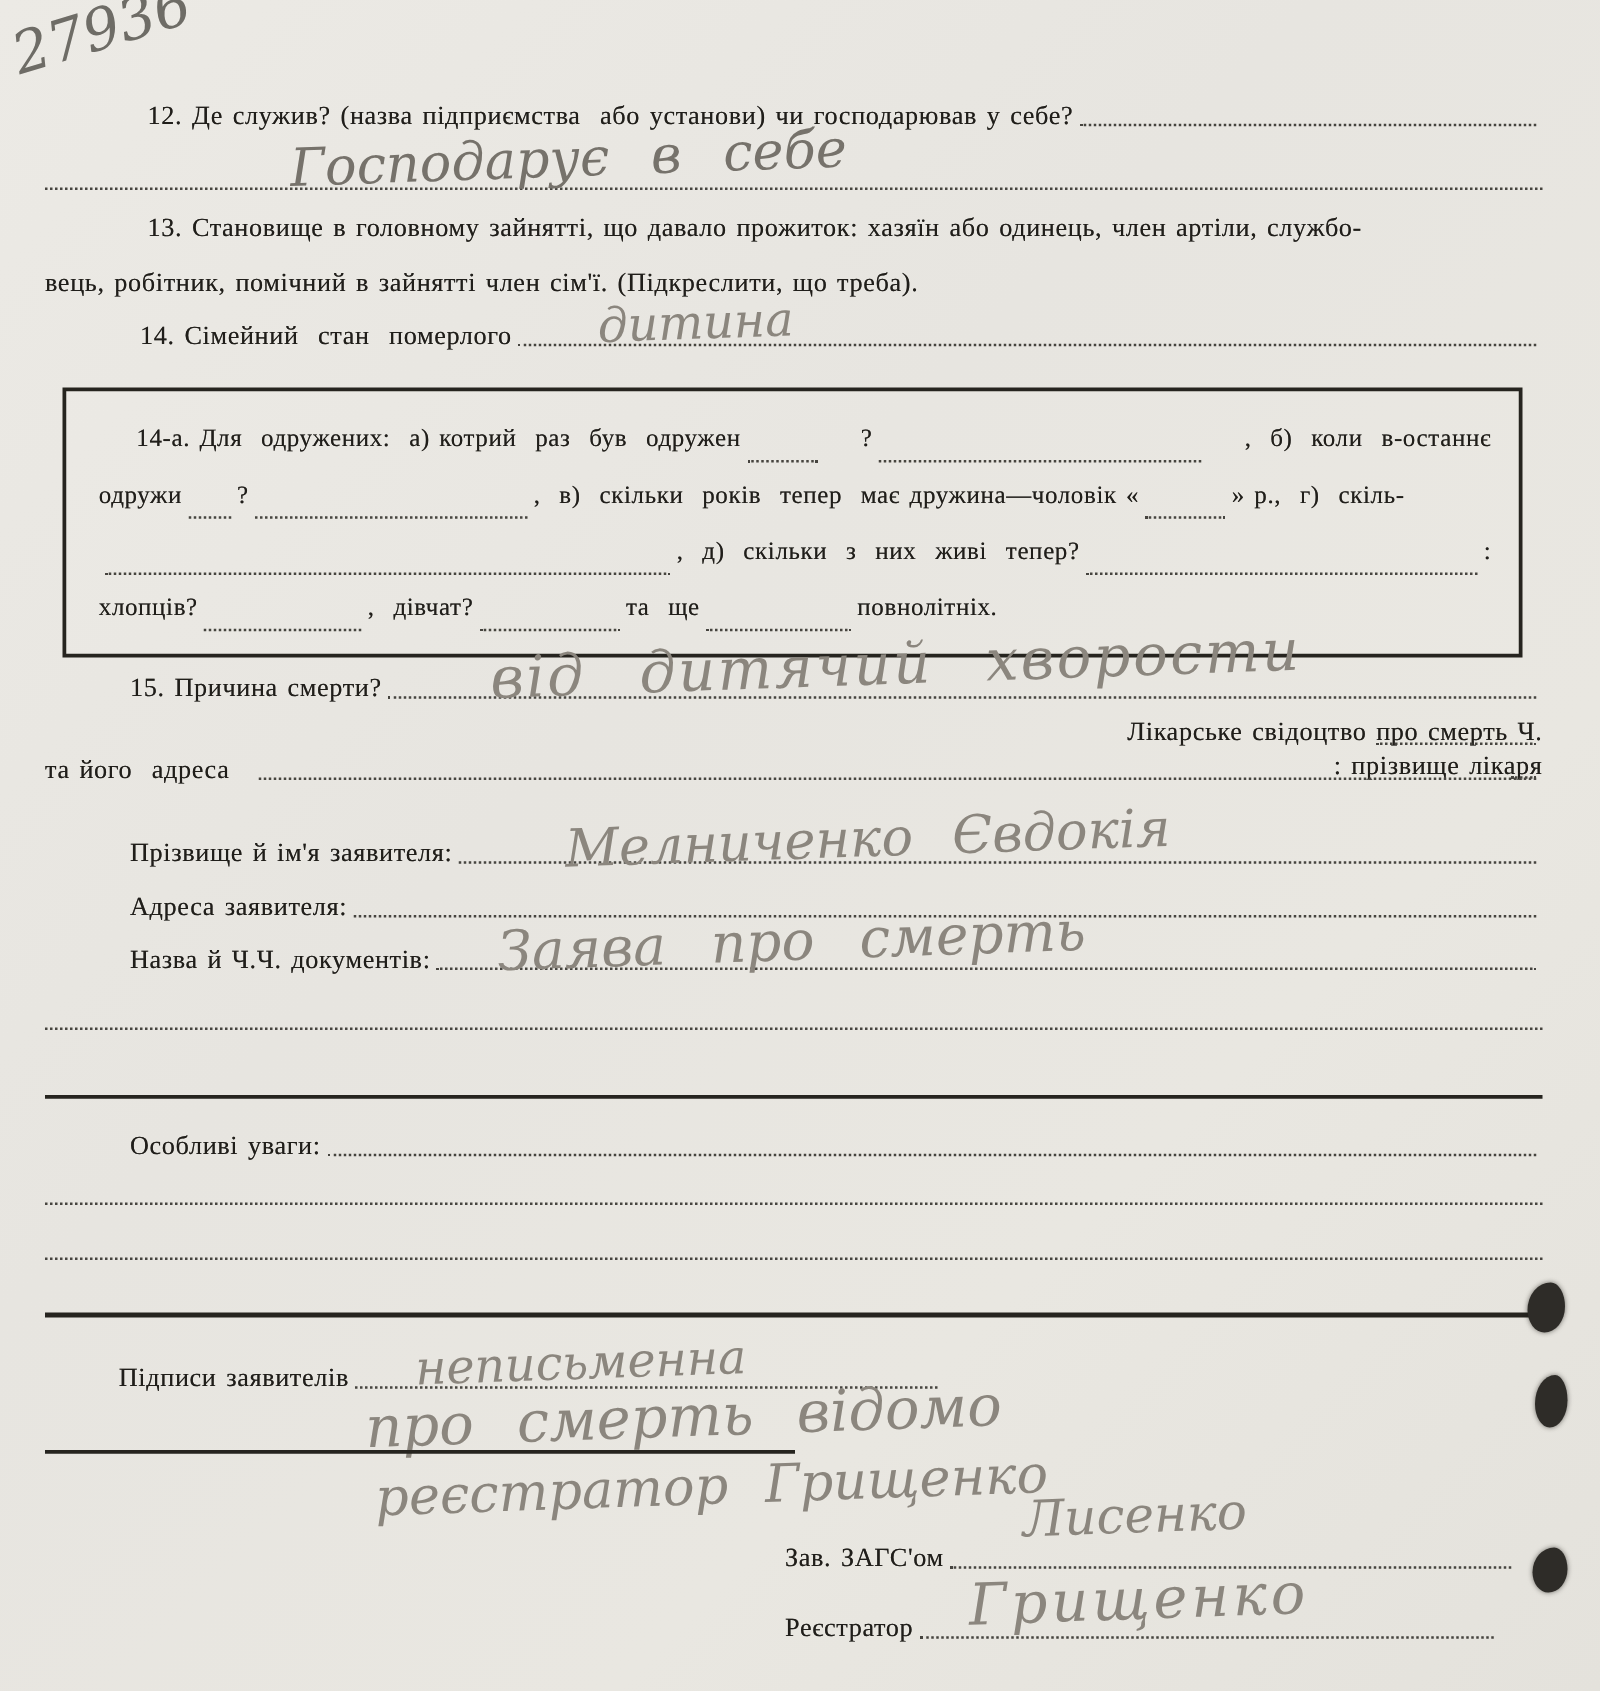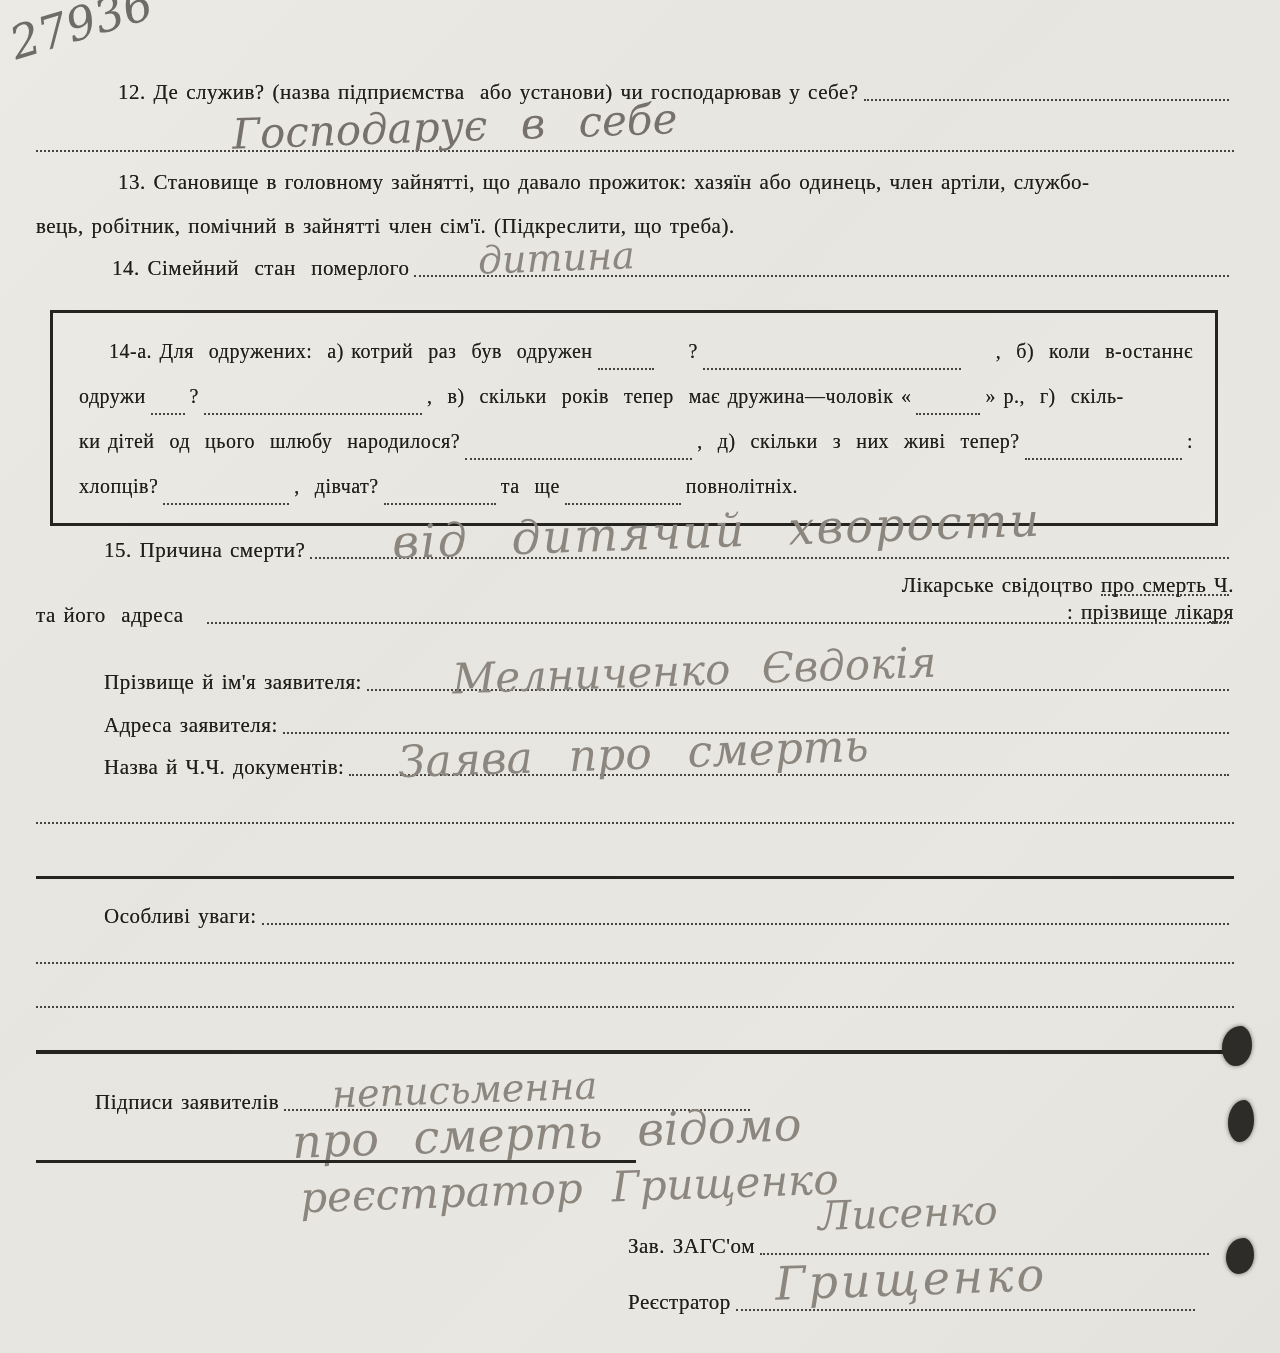--- a/index.html
+++ b/index.html
@@ -120,21 +120,20 @@
     <div class="boxrow">
       <span class="printed">одружи</span>
       <span class="blank" style="width:34px;"></span>
       <span class="printed">?</span>
       <span class="blank" style="width:218px;"></span>
       <span class="printed">,  в)  скільки  років  тепер  має дружина—чоловік «</span>
       <span class="blank" style="width:64px;"></span>
       <span class="printed">» р.,  г)  скіль-</span>
     </div>
     <div class="boxrow">
-      <span class="printed">ки дітей  од  цього  шлюбу  народилося?</span>
       <span class="leader" style="flex:1.3;"></span>
       <span class="printed">,  д)  скільки  з  них  живі  тепер?</span>
       <span class="leader" style="flex:0.9;"></span>
       <span class="printed">:</span>
     </div>
     <div class="boxrow">
       <span class="printed">хлопців?</span>
       <span class="blank" style="width:126px;"></span>
       <span class="printed">,  дівчат?</span>
       <span class="blank" style="width:112px;"></span>

